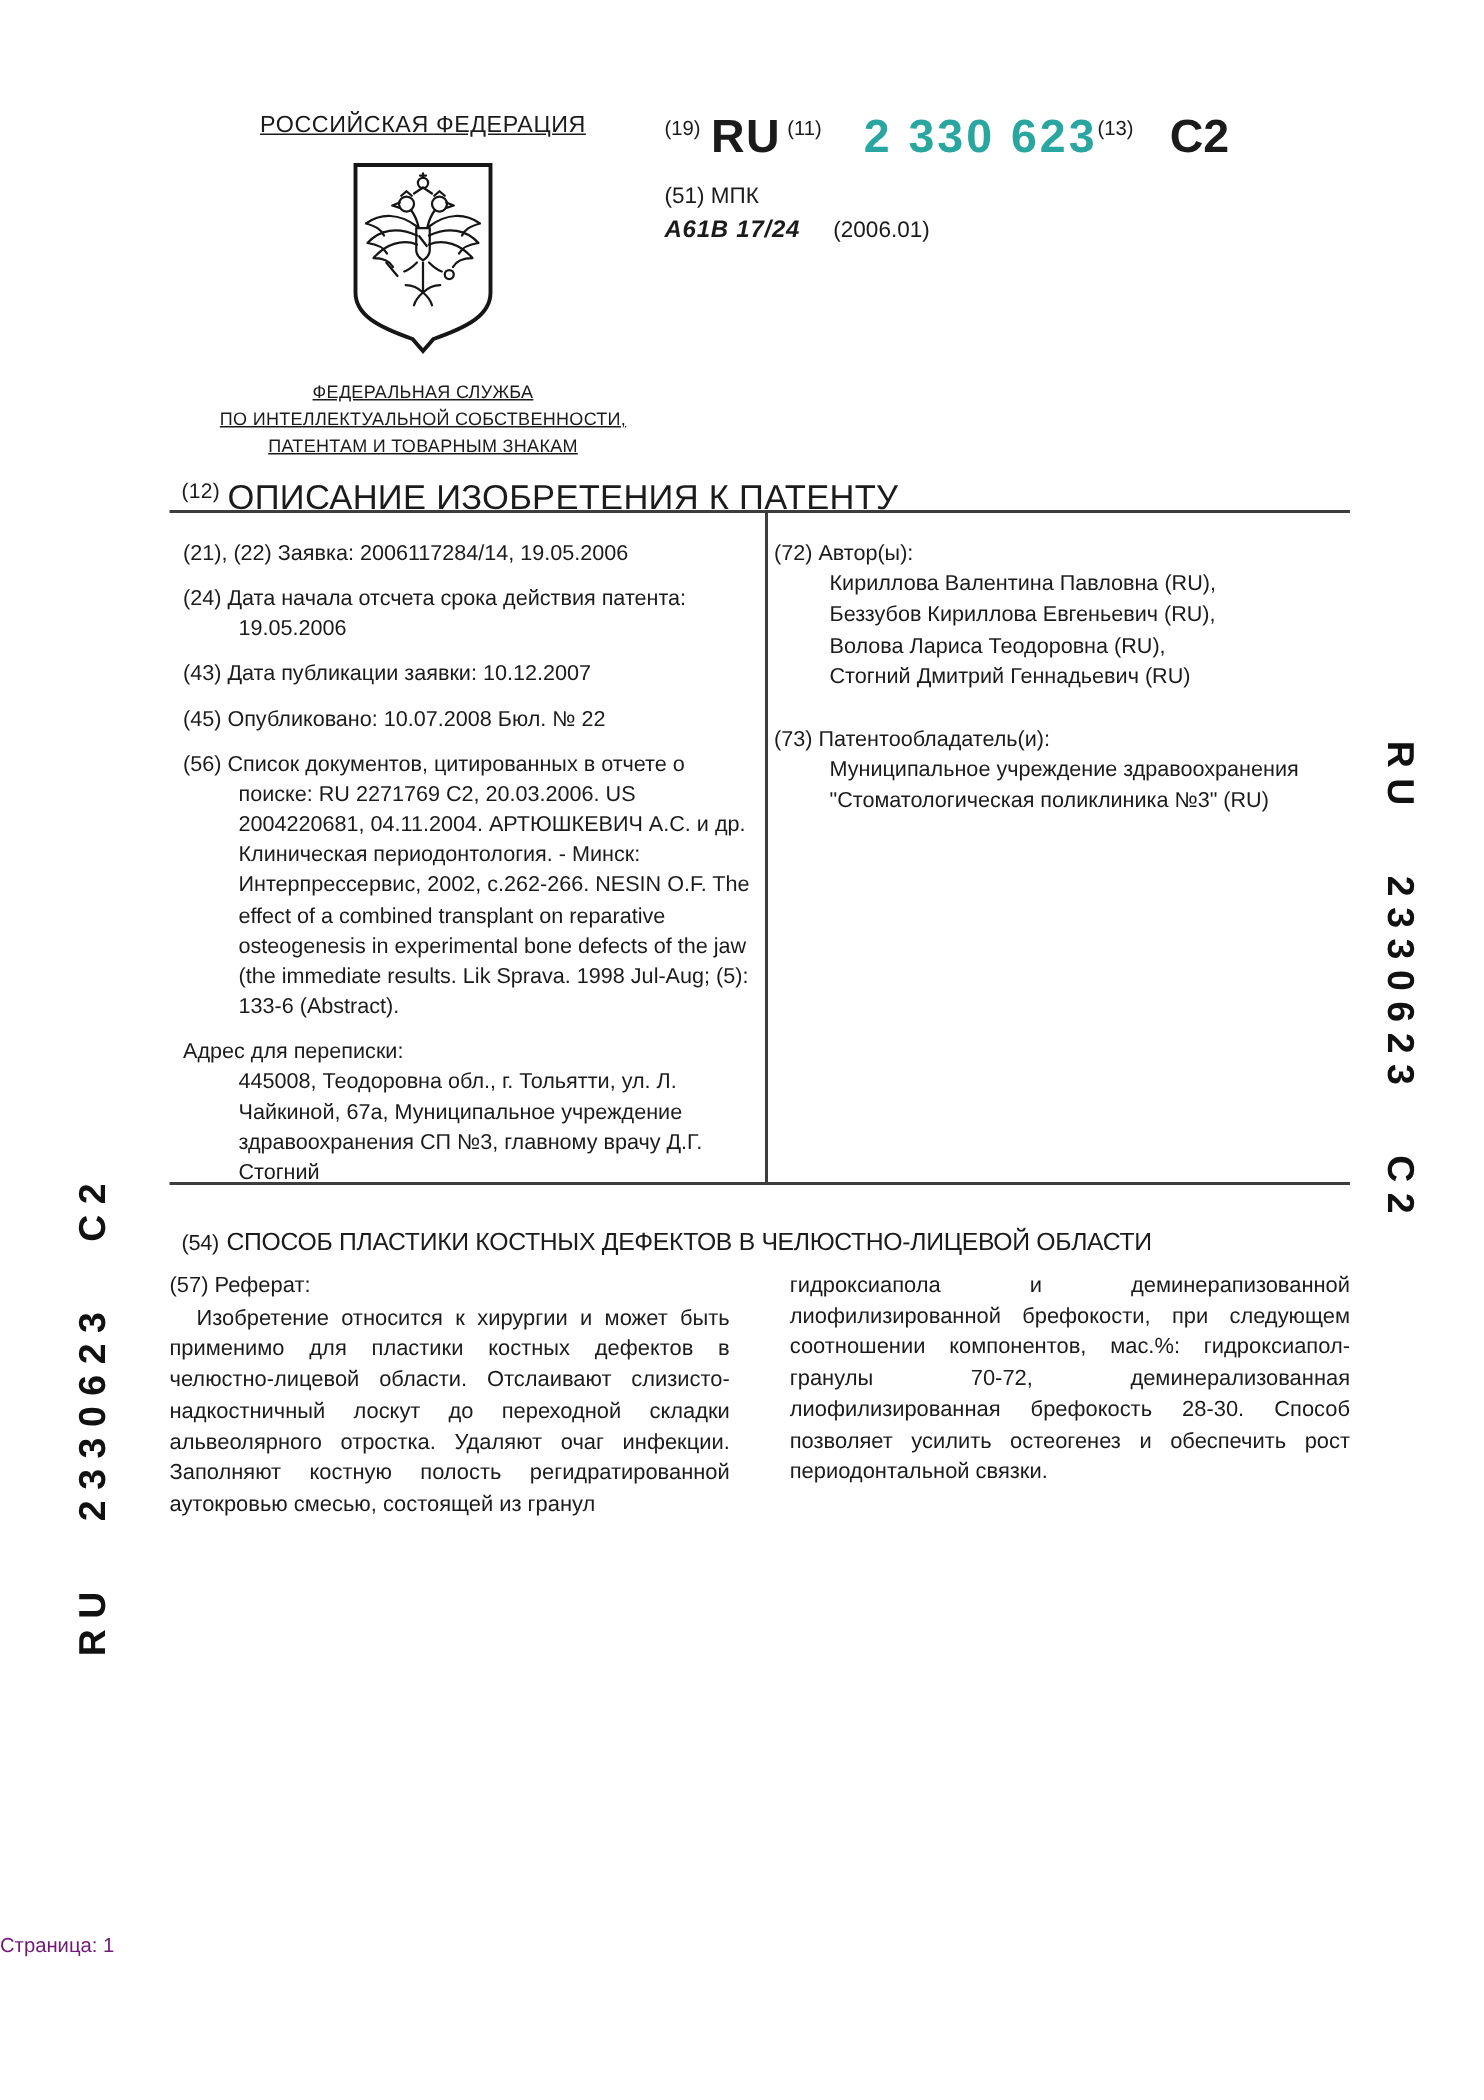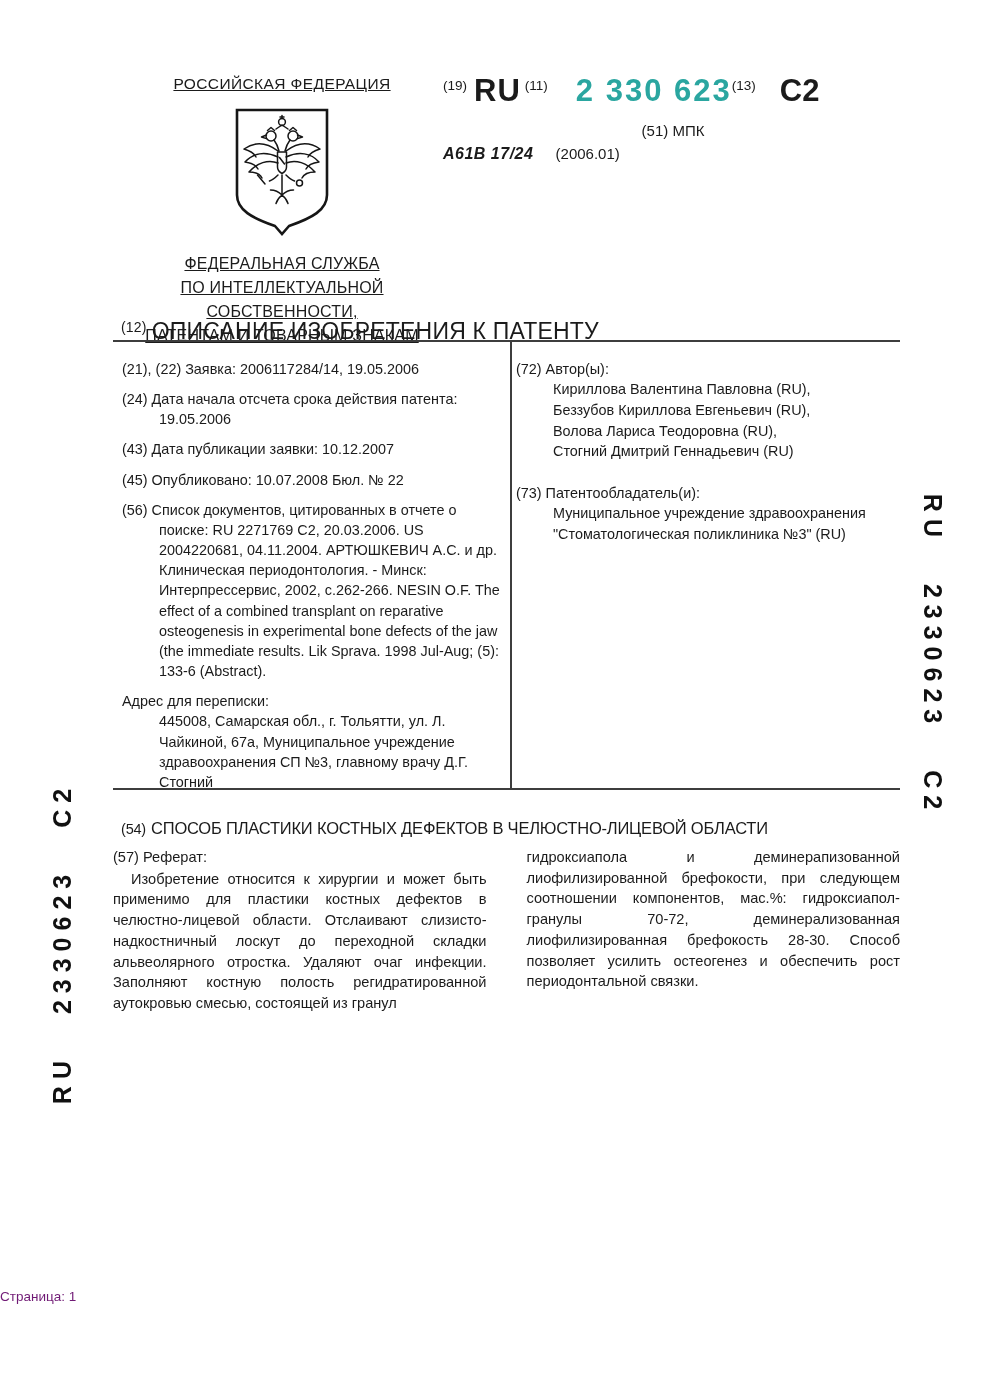--- a/index.html
+++ b/index.html
@@ -4,30 +4,30 @@
 <style>
   * { margin:0; padding:0; box-sizing:border-box; }
   html,body { background:#ffffff; }
   body { font-family:"Liberation Sans", sans-serif; color:#1b1b1b; }
   .page { position:relative; width:989px; height:1400px; background:#fff; overflow:hidden; }
 
   
   .hdr-left { position:absolute; left:113px; top:75px; width:338px; text-align:center;text-decoration:underline; }
   .country { font-size:15.5px; letter-spacing:0.4px; }
   .emblem { display:block; margin:14px auto 0 auto; }
-  .agency { margin-top:15px; font-size:16px; line-height:1.5; letter-spacing:0.2px; }
+  .agency { margin-top:15px; font-size:12px; line-height:1.5; letter-spacing:0.2px; }
 
   
   .hdr-right { position:absolute; left:443px; top:73px; width:460px; }
   .publine { white-space:nowrap; }
   .publine .sup { font-size:13.5px; position:relative; top:-11px; }
   .publine .ru   { font-size:31px; font-weight:bold; letter-spacing:1px; margin:0 4px 0 7px; }
   .publine .num  { font-size:31px; font-weight:bold; letter-spacing:2px; margin-left:28px; }
   .publine .kind { font-size:31px; font-weight:bold; margin-left:24px; }
-  .ipc-label { margin-top:13px; font-size:15px;text-align:center; }
+  .ipc-label { margin-top:13px; font-size:15px; }
   .ipc-line  { margin-top:6px; font-size:15px; }
   .ipc-code  { font-style:italic; font-weight:bold; font-size:16px; letter-spacing:0.5px; }
   .ipc-ver   { margin-left:18px; }
 
   
   .doc-title { position:absolute; left:121px; top:318px; font-size:23px; letter-spacing:0.2px; white-space:nowrap; }
   .doc-title .sup { font-size:14px; position:relative; top:-7px; margin-right:5px; }
 
   
   .biblio { position:absolute; left:113px; top:340px; width:787px; height:450px;
@@ -122,21 +122,21 @@
   </div>
 
   <div class="biblio">
     <div class="bib-left">
       <div class="field">(21), (22) Заявка:  2006117284/14,  19.05.2006</div>
       <div class="field">(24) Дата начала отсчета срока действия патента: 19.05.2006</div>
       <div class="field">(43) Дата публикации заявки:  10.12.2007</div>
       <div class="field">(45) Опубликовано: 10.07.2008 Бюл. № 22</div>
       <div class="field">(56) Список документов, цитированных в отчете о поиске: RU 2271769 C2, 20.03.2006. US 2004220681, 04.11.2004. АРТЮШКЕВИЧ А.С. и др. Клиническая периодонтология. - Минск: Интерпрессервис, 2002, с.262-266. NESIN O.F. The effect of a combined transplant on reparative osteogenesis in experimental bone defects of the jaw (the immediate results. Lik Sprava. 1998 Jul-Aug; (5): 133-6 (Abstract).</div>
       <div class="plain-label">Адрес для переписки:</div>
-      <div class="indent-block">445008, Самарская обл., г. Тольятти, ул. Л. Чайкиной, 67а, Муниципальное учреждение здравоохранения СП №3, главному врачу Д.Г. Стогний</div>
+      <div class="indent-block">445008, Теодоровна обл., г. Тольятти, ул. Л. Чайкиной, 67а, Муниципальное учреждение здравоохранения СП №3, главному врачу Д.Г. Стогний</div>
     </div>
     <div class="bib-right">
       <div class="plain-label">(72) Автор(ы):</div>
       <div class="list-block">
           <div>Кириллова Валентина Павловна (RU),</div>
           <div>Беззубов Кириллова Евгеньевич (RU),</div>
           <div>Волова Лариса Теодоровна (RU),</div>
           <div>Стогний Дмитрий Геннадьевич (RU)</div>
         </div>
       <div class="plain-label gap-lg">(73) Патентообладатель(и):</div>

